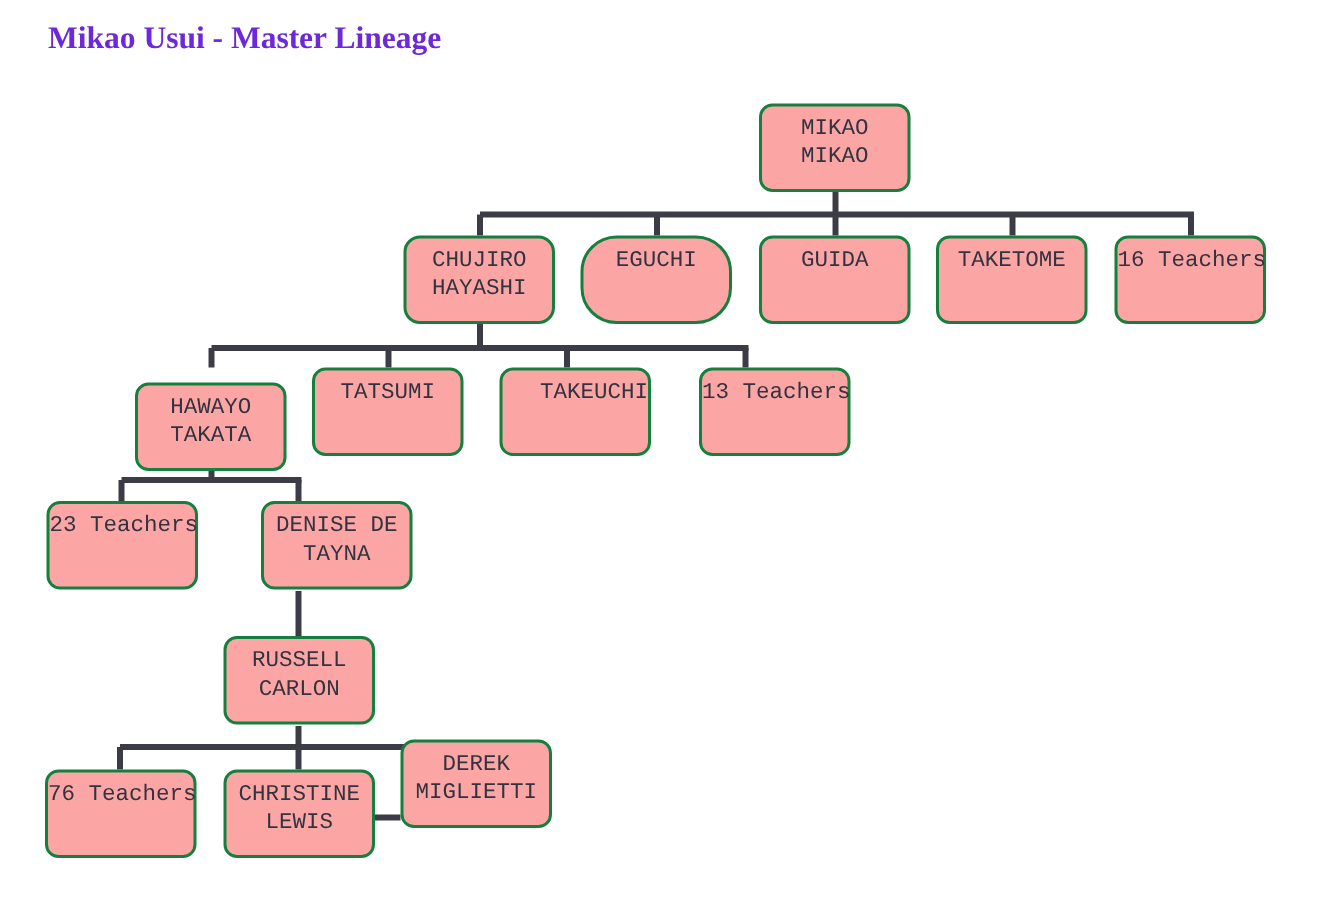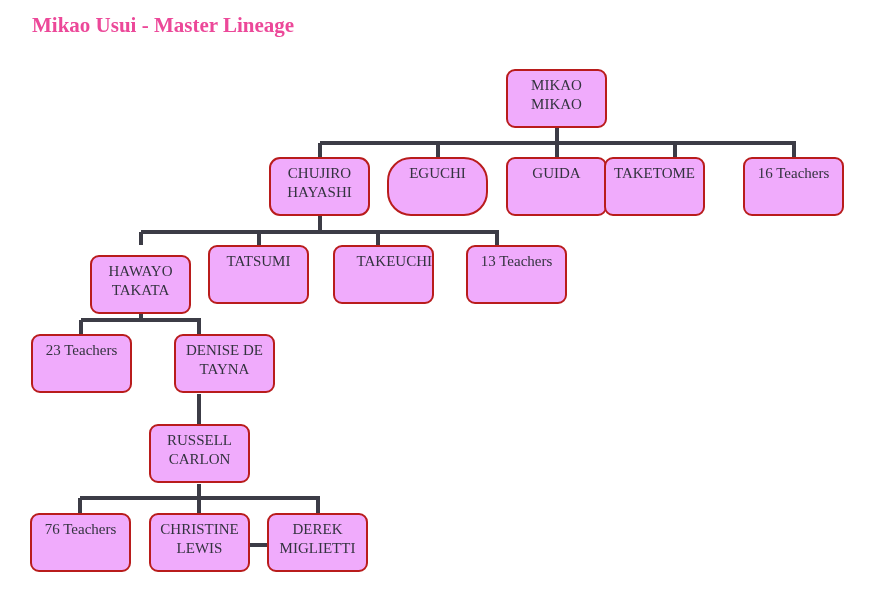--- a/index.html
+++ b/index.html
@@ -1,22 +1,22 @@
 <!DOCTYPE html>
 <html><head>
 <meta charset="utf-8">
 <style>
   html, body { margin: 0; padding: 0; background: #ffffff; }
   body { width: 880px; height: 605px; position: relative; overflow: hidden;
          font-family: "Liberation Serif", "DejaVu Serif", serif; color: #33333f; }
-  .title { position: absolute; left: 32px; top: 13px; font-size: 21px; font-weight: bold; color: #ec4899; letter-spacing: 0px; }
+  .title { position: absolute; left: 32px; top: 13px; font-size: 21px; font-weight: bold; color: #6d28d9; letter-spacing: 0px; }
   .node { position: absolute; width: 101px; height: 59px; box-sizing: border-box;
-          background: #f0abfc; border: 2px solid #b91c1c; border-radius: 9px;
+          background: #fca5a5; border: 2px solid #15803d; border-radius: 9px;
           text-align: center; font-size: 15px; line-height: 19px; padding-top: 5px;
-          color: #33333f; }
+          color: #33333f; font-family: Liberation Mono, monospace; }
   .node span { display: block; white-space: nowrap; }
   svg.connectors { position: absolute; left: 0; top: 0; }
 </style>
 </head>
 <body>
 
 <div class="title">Mikao Usui - Master Lineage</div>
 
 <svg class="connectors" width="880" height="605">
   <g stroke="#3c3c46" stroke-width="4" fill="none">
@@ -61,21 +61,21 @@
 <div class="node" style="left:269px;top:157px;border-radius:11px;">
   <span>CHUJIRO</span>
   <span>HAYASHI</span>
 </div>
 <div class="node" style="left:387px;top:157px;border-radius:24px;">
   <span>EGUCHI</span>
 </div>
 <div class="node" style="left:506px;top:157px;">
   <span>GUIDA</span>
 </div>
-<div class="node" style="left:604px;top:157px;">
+<div class="node" style="left:624px;top:157px;">
   <span>TAKETOME</span>
 </div>
 <div class="node" style="left:743px;top:157px;">
   <span>16 Teachers</span>
 </div>
 
 <div class="node" style="left:90px;top:255px;">
   <span>HAWAYO</span>
   <span>TAKATA</span>
 </div>
@@ -102,16 +102,16 @@
   <span>CARLON</span>
 </div>
 
 <div class="node" style="left:30px;top:513px;">
   <span>76 Teachers</span>
 </div>
 <div class="node" style="left:149px;top:513px;">
   <span>CHRISTINE</span>
   <span>LEWIS</span>
 </div>
-<div class="node" style="left:267px;top:513px;">
+<div class="node" style="left:267px;top:493px;">
   <span>DEREK</span>
   <span>MIGLIETTI</span>
 </div>
 
 </body></html>

